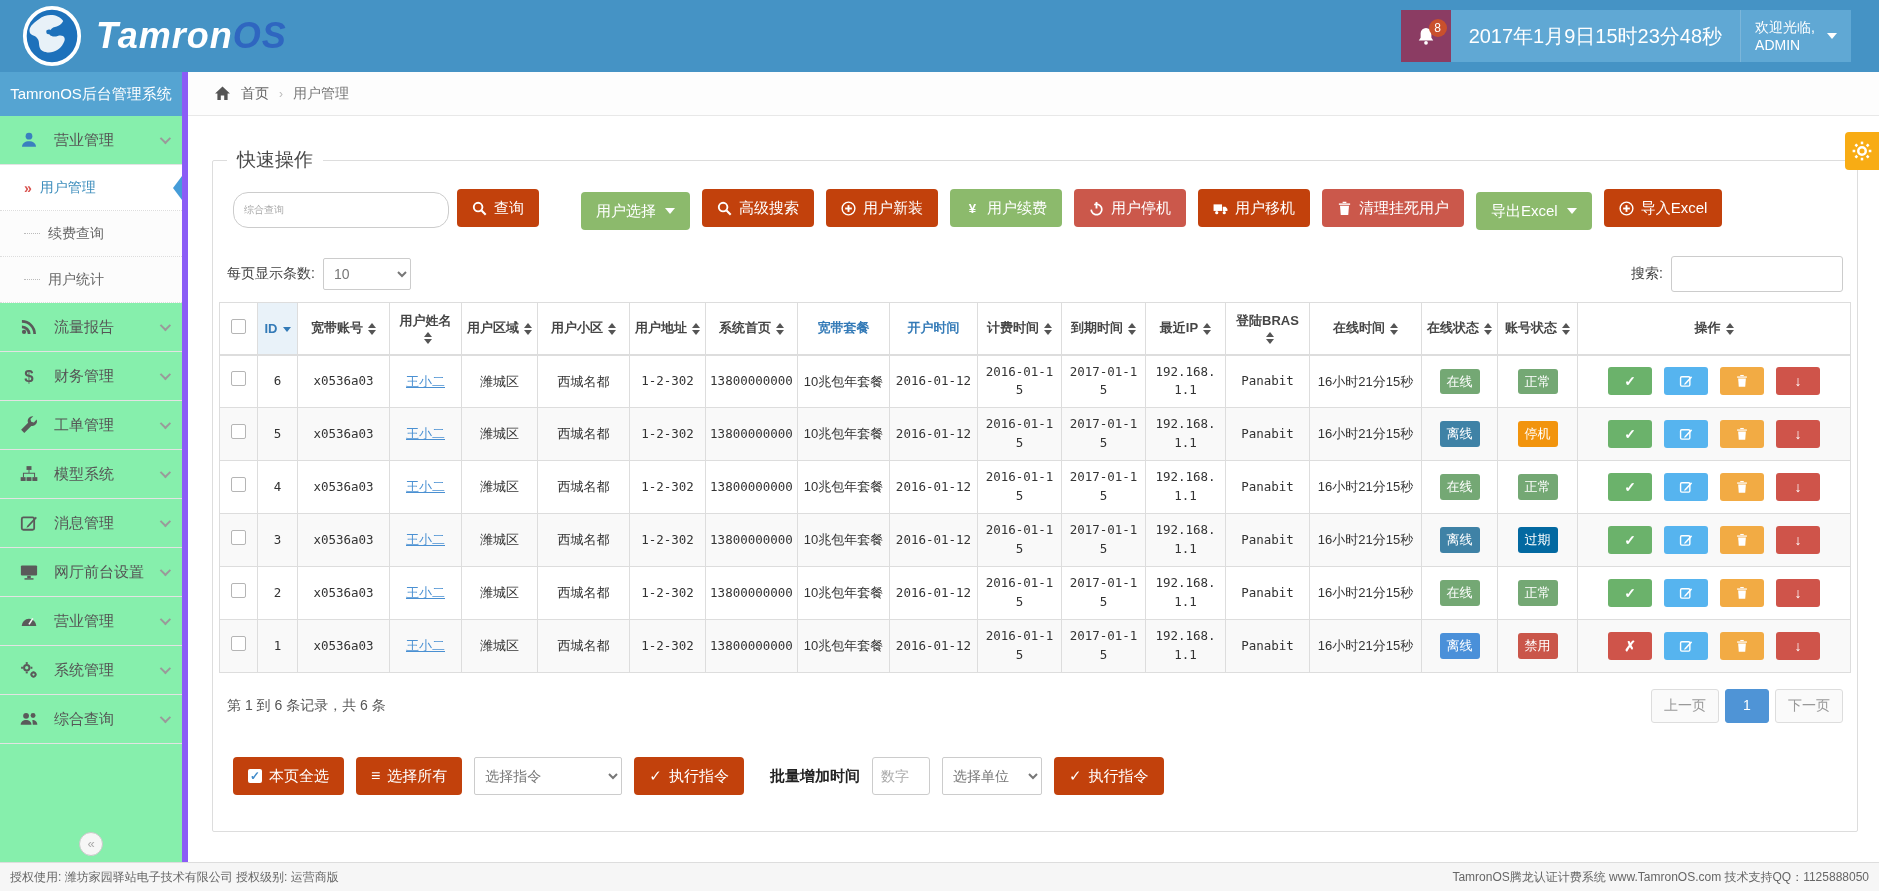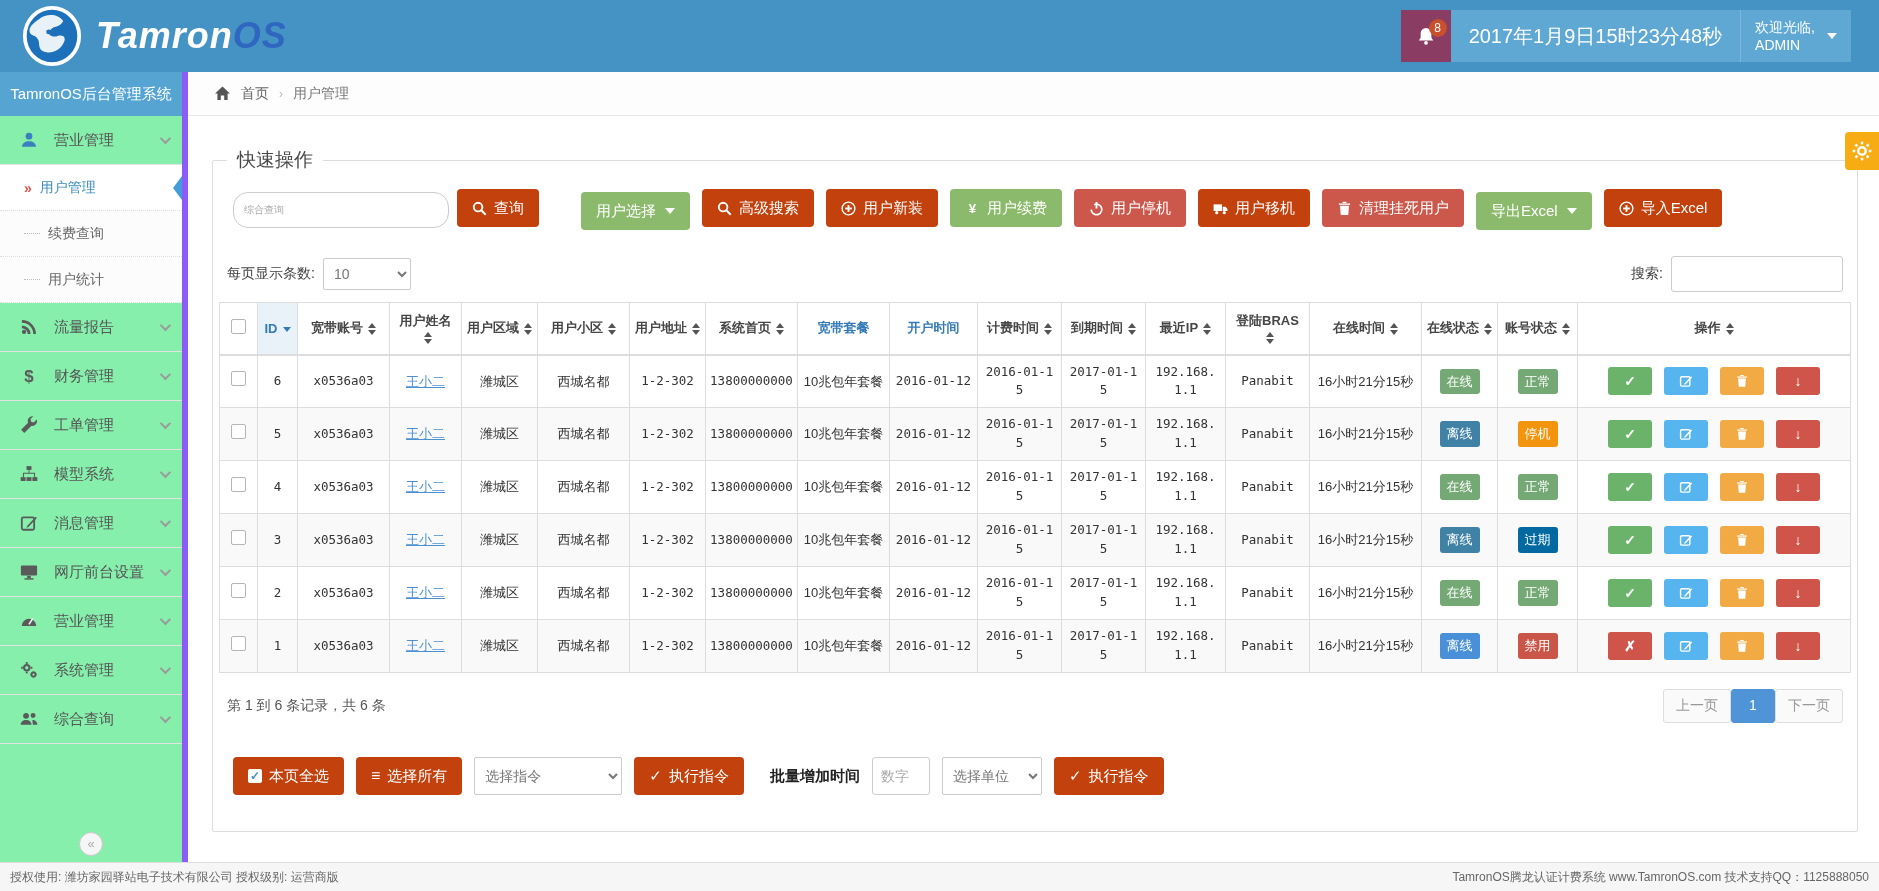--- a/index.html
+++ b/index.html
@@ -81,21 +81,21 @@
   .sort .dn { border-top:5px solid #555; }
   .sort.idsort .dn { border-top-color:#337ab7; }
   .cbx { width:15px; height:15px; border:1px solid #b5b5b5; border-radius:2px; background:#fff; display:inline-block; cursor:pointer; }
   .badge { display:inline-block; color:#fff; font-size:13px; padding:3px 7px; border-radius:3px; }
   .abtn { display:inline-block; width:44px; height:28px; border:none; border-radius:3px; color:#fff; font-size:14px; font-weight:bold; line-height:28px; cursor:pointer; margin:0 6px; vertical-align:middle; }
   .abtn svg { width:14px; height:14px; vertical-align:-2px; }
   .ab-green { background:#6bb26b; } .ab-lblue { background:#56b4ef; } .ab-orange { background:#f2ab44; } .ab-red { background:#cf544a; }
 
   
   .pgrow { display:flex; align-items:center; margin-top:16px; padding:0 8px; font-size:14px; color:#555; }
-  .pager { margin-left:auto; display:flex; gap:0; }
+  .pager { margin-left:auto; display:flex; gap:6px; }
   .pager .pg { min-width:44px; padding:7px 12px; border:1px solid #ddd; border-radius:3px; background:#fafafa; color:#999; font-size:14px; text-align:center; cursor:pointer; }
   .pager .pg.active { background:#4f94d6; border-color:#4f94d6; color:#fff; }
 
   
   .batch-row { display:flex; align-items:center; margin-top:34px; padding:0 14px; gap:12px; }
   .batch-row .sel-cmd { width:148px; height:38px; }
   .ck-ic { display:inline-block; width:14px; height:14px; background:#fff; border-radius:2px; color:#418bca; font-size:12px; font-weight:bold; line-height:14px; text-align:center; }
   .li-ic { font-size:16px; font-weight:bold; }
   .batch-label { font-size:15px; color:#222; font-weight:bold; margin-left:14px; }
   .num-input { width:58px; height:38px; border:1px solid #ccc; border-radius:3px; padding:0 8px; font-size:14px; }

